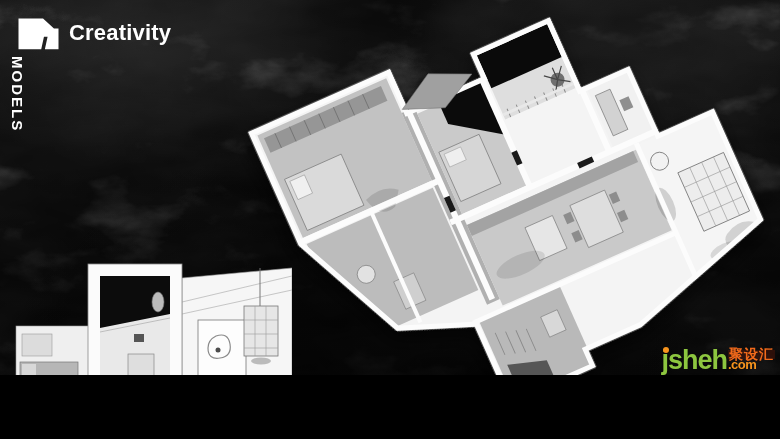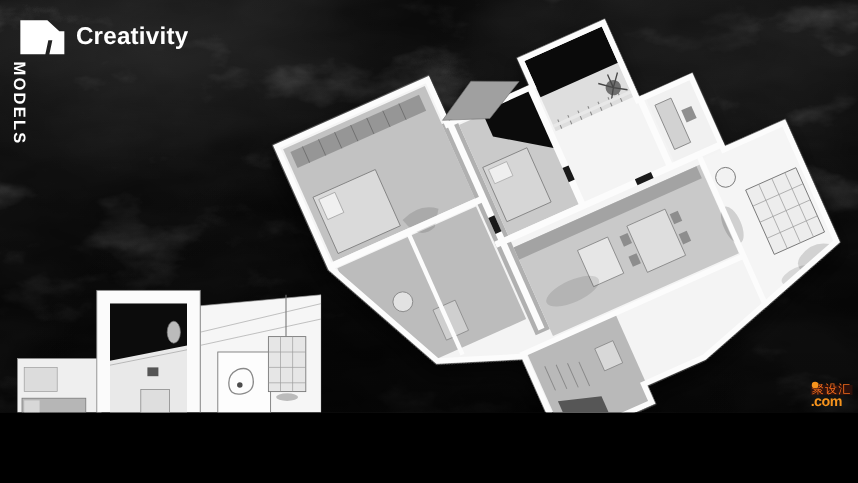--- a/index.html
+++ b/index.html
@@ -26,21 +26,21 @@
   }
   .main-model,.detail-model{position:absolute;display:block;}
   .main-model{left:0;top:0;}
   .detail-model{left:10px;top:262px;}
   .watermark{position:absolute;right:5px;bottom:4px;display:flex;align-items:flex-end;}
   .wm-brand{position:relative;font-size:27px;line-height:0.78;font-weight:bold;
     color:#8dc63f;letter-spacing:-1px;}
   .wm-dot{position:absolute;left:2px;top:-3px;width:6px;height:6px;border-radius:50%;
     background:#f7941d;}
   .wm-col{display:flex;flex-direction:column;align-items:flex-start;margin-left:1px;}
-  .wm-cjk{font-size:11px;line-height:9px;font-weight:normal;color:#f26a1b;
+  .wm-cjk{font-size:14px;line-height:9px;font-weight:bold;color:#f26a1b;
     background:rgba(110,25,10,0.35);padding:0 1px;letter-spacing:1px;}
   .wm-tld{font-size:13px;line-height:12px;font-weight:bold;color:#f7941d;letter-spacing:-0.5px;}
 </style>
 </head>
 <body>
 
 <div class="stage">
 
   <svg class="bg-tex" width="780" height="439">
     <defs>
@@ -183,20 +183,21 @@
     <rect x="90" y="118" width="70" height="52" fill="#c2c2c2"></rect>
     <path d="M96,170 L158,124 M112,170 L158,138 M132,170 L158,152" stroke="#9b9b9b" stroke-width="0.5"></path>
     <rect x="118" y="92" width="26" height="30" fill="#dedede" stroke="#888888" stroke-width="0.7"></rect>
     <rect x="124" y="72" width="10" height="8" fill="#555555"></rect>
     <ellipse cx="148" cy="40" rx="6" ry="10" fill="#bbbbbb" stroke="#777777" stroke-width="0.6"></ellipse>
 
     <rect x="60" y="170" width="52" height="7" fill="#e8e8e8"></rect>
   </svg>
 
   <div class="watermark">
+    <span class="wm-brand">jsheh</span>
     <span class="wm-dot"></span>
     <span class="wm-col">
       <span class="wm-cjk">聚设汇</span>
       <span class="wm-tld">.com</span>
     </span>
   </div>
 
 </div>
 
 </body></html>

